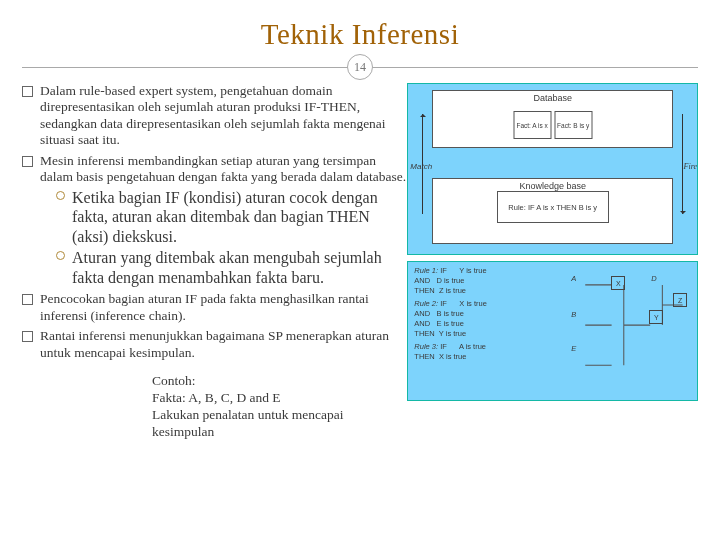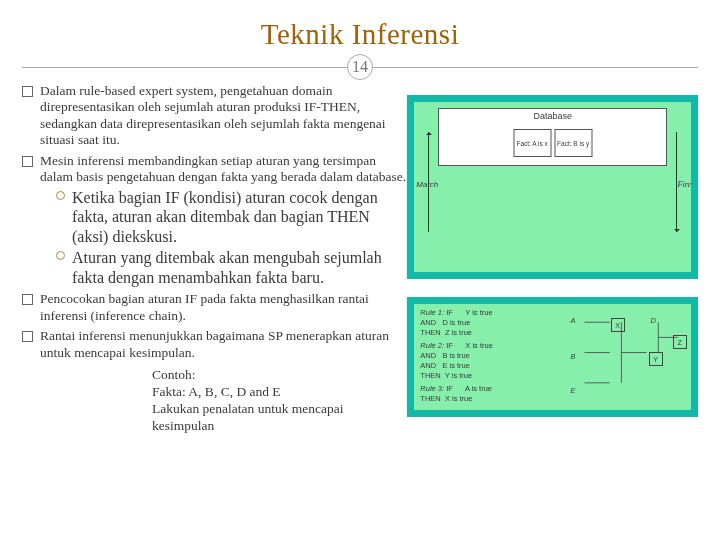--- a/index.html
+++ b/index.html
@@ -38,21 +38,21 @@
     border-top: 1.5px solid #a9a9a9;
   }
   .rule-band .badge {
     position: absolute;
     left: 50%; top: 50%;
     transform: translate(-50%, -50%);
     width: 24px; height: 24px;
     border: 1.5px solid #a9a9a9;
     border-radius: 50%;
     background: #fff;
-    font-size: 16px;
+    font-size: 12px;
     display: flex; align-items: center; justify-content: center;
     color: #777;
   }
   .cols {
     display: flex;
     align-items: flex-start;
     gap: 0;
   }
   .left {
     width: 57%;
@@ -98,30 +98,29 @@
   ul.sub > li::before {
     content: "";
     position: absolute;
     left: 0; top: 3px;
     width: 7px; height: 7px;
     border: 1.2px solid #b08a3a;
     border-radius: 50%;
     background: #fff;
   }
   .contoh {
-    margin: 6px 0 0 130px;
+    margin: 12px 0 0 130px;
     font-size: 13.5px;
     line-height: 1.25;
   }
   
   .fig {
-    border: 7px solid #14b8a6;
-    background: #86efac;
-    position: relative;
-    margin-top: 12px;
+    border: 1px solid #14b8a6;
+    background: #7dd3fc;
+    position: relative;
   }
   .fig1 { height: 170px; }
   .fig1 .dbox, .fig1 .kbbox {
     position: absolute; left: 24px; right: 24px;
     border: 1px solid #555; background: #fff;
     text-align: center;
     font-family: Arial, sans-serif;
   }
   .fig1 .dbox { top: 6px; height: 56px; }
   .fig1 .kbbox { bottom: 10px; height: 64px; }
@@ -154,21 +153,21 @@
   }
   .arrow::after {
     content: "";
     position: absolute; left: -3px;
     border: 3px solid transparent;
   }
   .aL { left: 14px; top: 30px; height: 100px; }
   .aL::after { top: -3px; border-bottom-color: #333; }
   .aR { right: 14px; top: 30px; height: 100px; }
   .aR::after { bottom: -3px; border-top-color: #333; }
-  .fig2 { height: 120px; padding: 4px 6px; box-sizing: border-box; font-family: Arial, sans-serif; display: flex; }
+  .fig2 { height: 140px; padding: 4px 6px; box-sizing: border-box; font-family: Arial, sans-serif; display: flex; }
   .rules { width: 56%; font-size: 7.5px; line-height: 1.3; }
   .rulehead { font-style: italic; }
   .chain { flex: 1; font-size: 8px; position: relative; }
   .chain .node {
     position: absolute; width: 12px; height: 12px;
     border: 1px solid #444; font-size: 7px;
     display: flex; align-items: center; justify-content: center;
   }
   .chain .txt { position: absolute; font-size: 7.5px; font-style: italic; }
   .chain svg { position: absolute; left: 0; top: 0; width: 100%; height: 100%; }
@@ -208,20 +207,26 @@
 
     <div class="right">
       <div class="fig fig1">
         <div class="dbox">
           <div class="label">Database</div>
           <div class="stack s1">
             <div class="card">Fact: A is x</div>
             <div class="card">Fact: B is y</div>
           </div>
         </div>
+        <div class="kbbox">
+          <div class="label">Knowledge base</div>
+          <div class="stack s2">
+            <div class="card big">Rule: IF A is x THEN B is y</div>
+          </div>
+        </div>
         <div class="arrow aL"></div>
         <div class="arrow aR"></div>
         <div class="side-label ml">Match</div>
         <div class="side-label mr">Fire</div>
       </div>
 
       <div class="fig fig2">
         <div class="rules">
           <div><span class="rulehead">Rule 1:</span> <span style="white-space:pre">IF      Y is true
 AND   D is true

